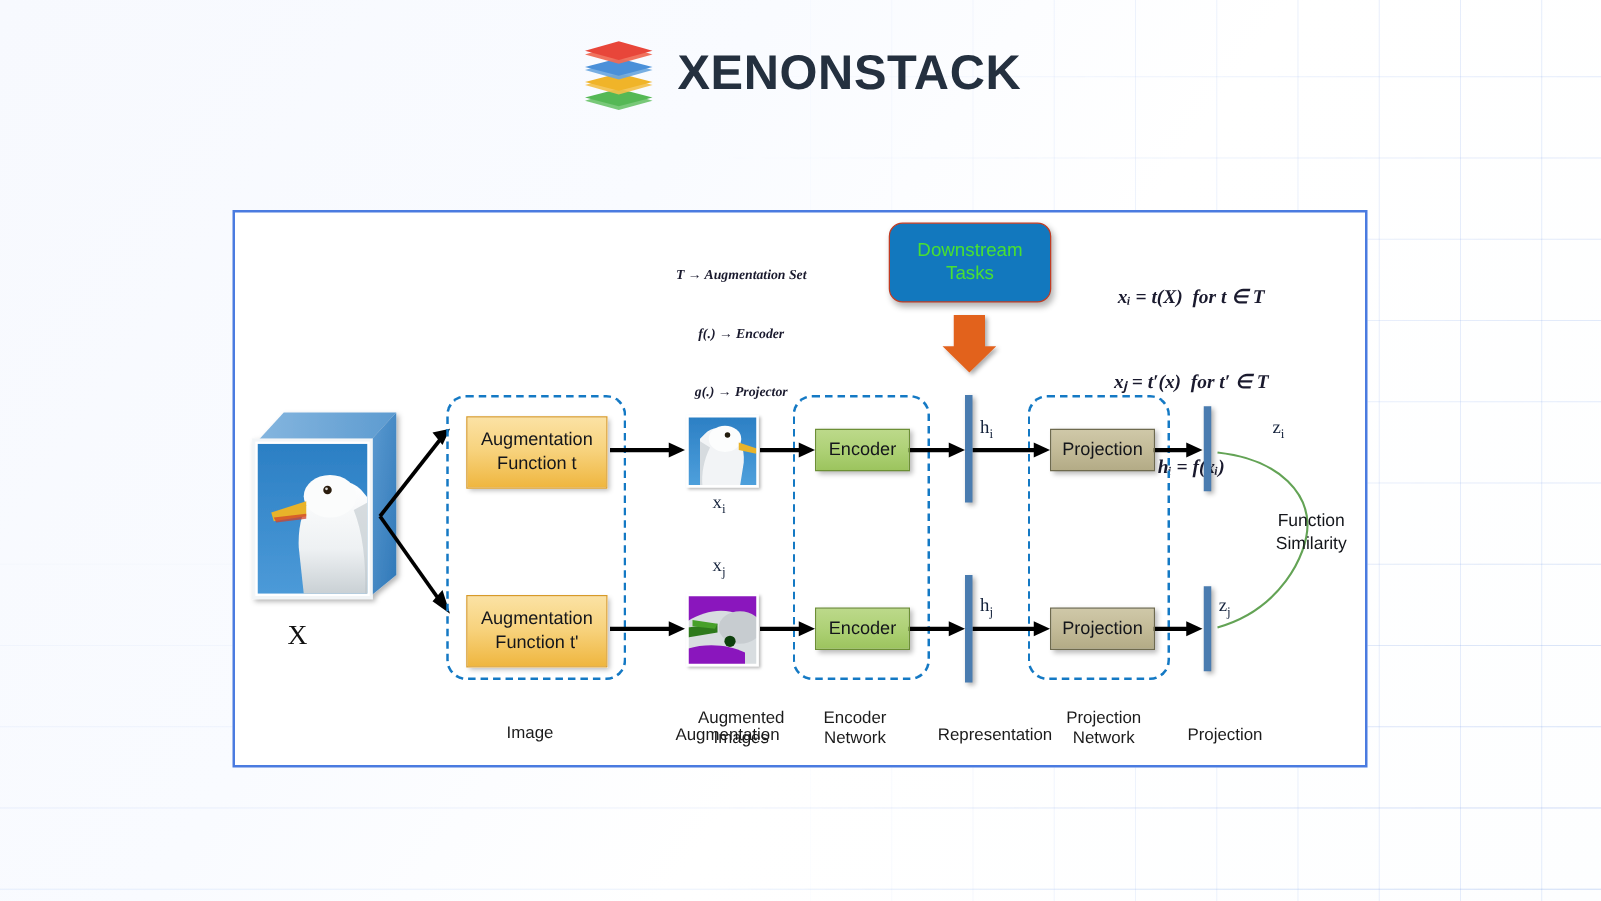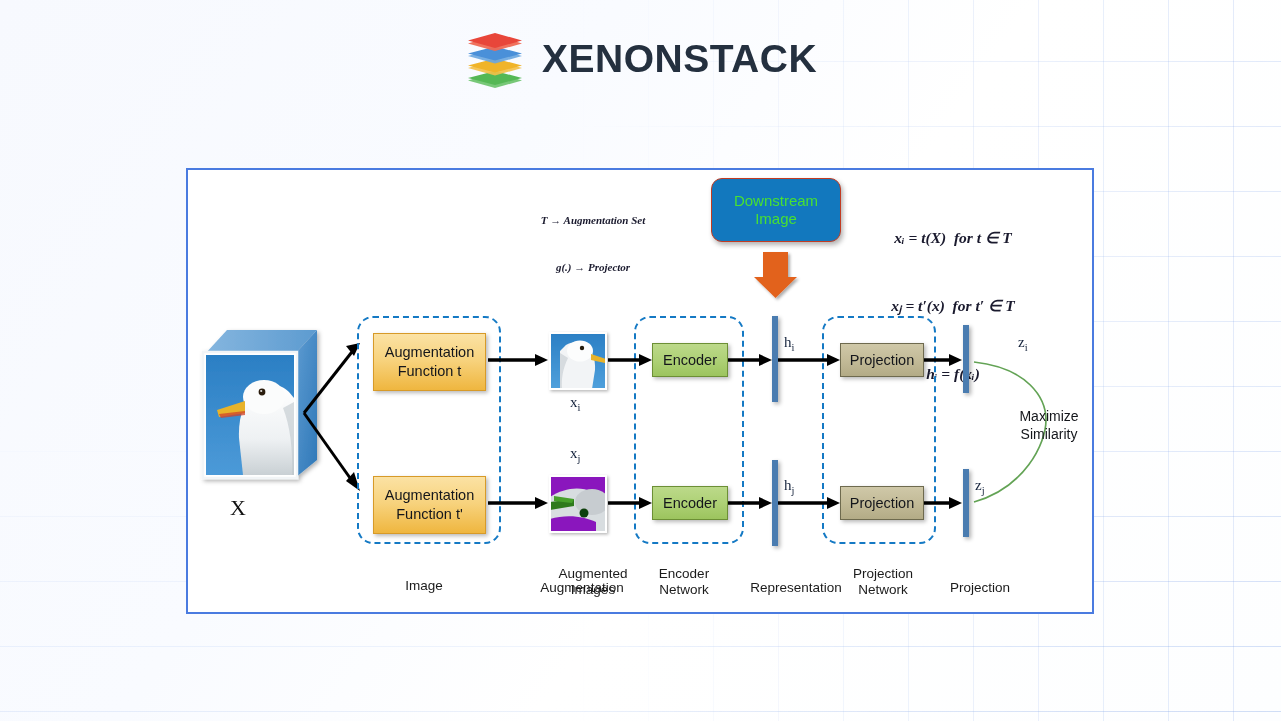--- a/index.html
+++ b/index.html
@@ -200,32 +200,33 @@
         <polygon points="31,3 58,10.5 31,18 4,10.5" fill="#e8463a"></polygon>
       </g>
     </svg>
     <span id="logo-text">XENONSTACK</span>
   </div>
 
   <div id="panel">
 
     <div class="formula-block abs" style="left:300px; top:12px; width:210px;">
       <div>T → Augmentation Set</div>
+      <div>f(.) → Encoder</div>
       <div>g(.) → Projector</div>
     </div>
 
     <div class="formula-block abs" style="left:655px; top:12px; width:220px; font-size:15.5px; line-height:1.46;">
       <div>xᵢ = t(X)  for t ∈ T</div>
       <div>xⱼ = t′(x)  for t′ ∈ T</div>
       <div>hᵢ = f(xᵢ)</div>
     </div>
 
     <div id="downstream">
       <span style="white-space:pre-line">Downstream
-Image</span>
+Tasks</span>
     </div>
 
     <svg class="overlay">
       <defs>
         <filter id="sh" x="-50%" y="-50%" width="200%" height="200%">
           <feDropShadow dx="2" dy="2" stdDeviation="1.6" flood-color="#000" flood-opacity="0.33"></feDropShadow>
         </filter>
       </defs>
       <g filter="url(#sh)">
         <polygon points="587,82 600,82 600,107 609,107 587.5,128 566,107 575,107 575,82" transform="translate(0,0)" fill="#e2621f"></polygon>
@@ -415,21 +416,21 @@
 
     <div class="vbar" style="left:775px; top:155px; height:68px;"></div>
     <div class="vbar" style="left:775px; top:299px; height:68px;"></div>
     <div class="mlabel" style="left:830px; top:164px;">
       <span>z</span><sub>i</sub>
     </div>
     <div class="mlabel" style="left:787px; top:307px;">
       <span>z</span><sub>j</sub>
     </div>
 
-    <div id="maximize-label" style="left:818px; top:238px; width:86px;">Maximize
+    <div id="maximize-label" style="left:818px; top:238px; width:86px;">Function
 Similarity</div>
 
     <div class="caption" style="left: 188px; top: 408px; width: 96px; white-space: pre-line;">Image</div>
 
     <div class="caption" style="left: 330px; top: 410px; width: 128px; white-space: pre-line;">Augmentation</div>
     <div class="caption" style="left: 340px; top: 396px; width: 130px; white-space: pre-line;">Augmented
 Images</div>
     <div class="caption" style="left: 448px; top: 396px; width: 96px; white-space: pre-line;">Encoder
 Network</div>
     <div class="caption" style="left: 543px; top: 410px; width: 130px; white-space: pre-line;">Representation</div>

